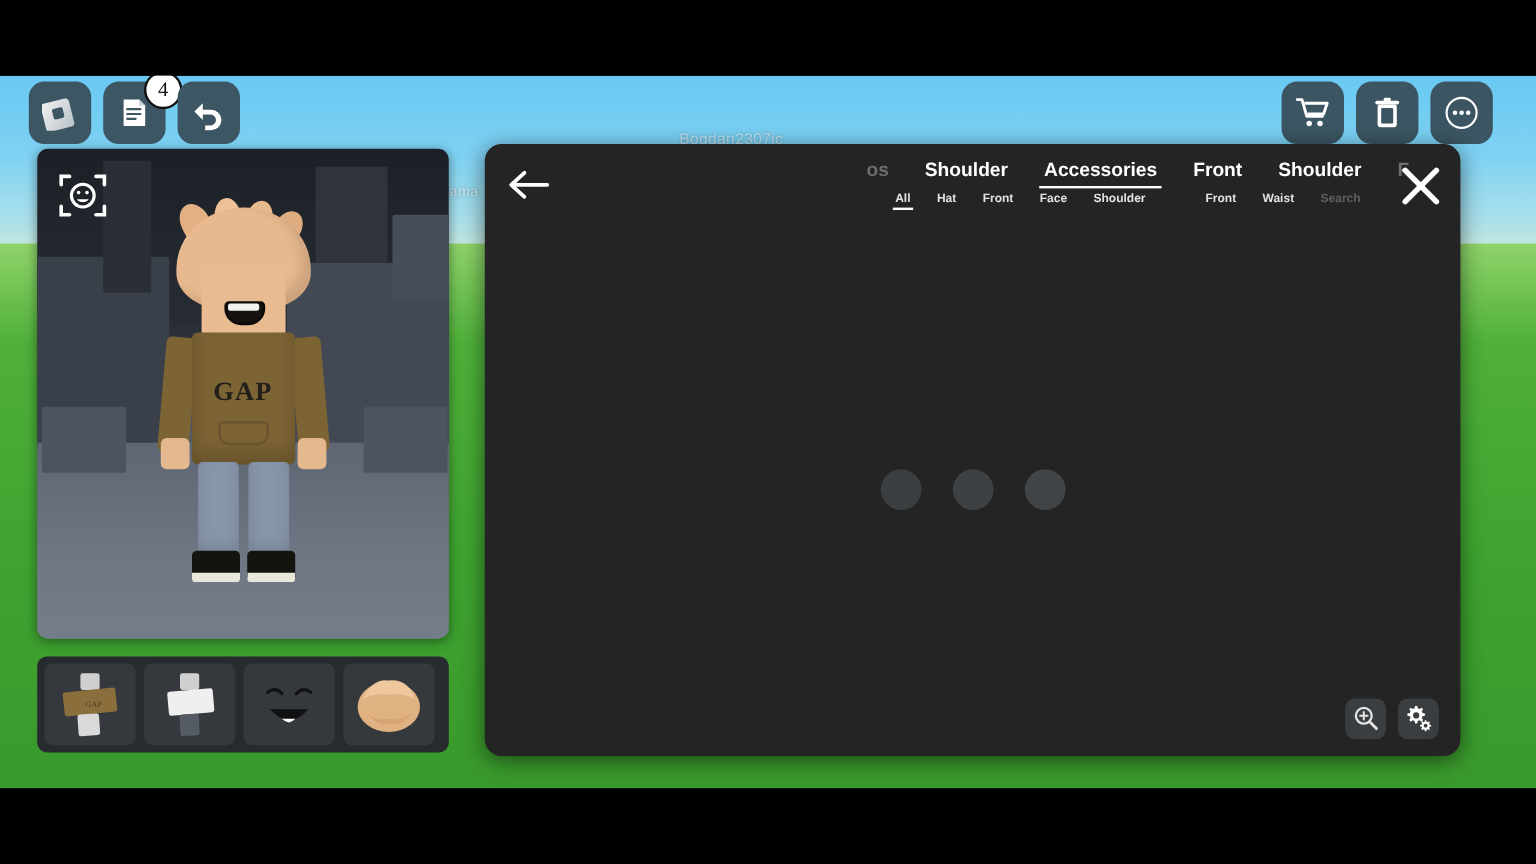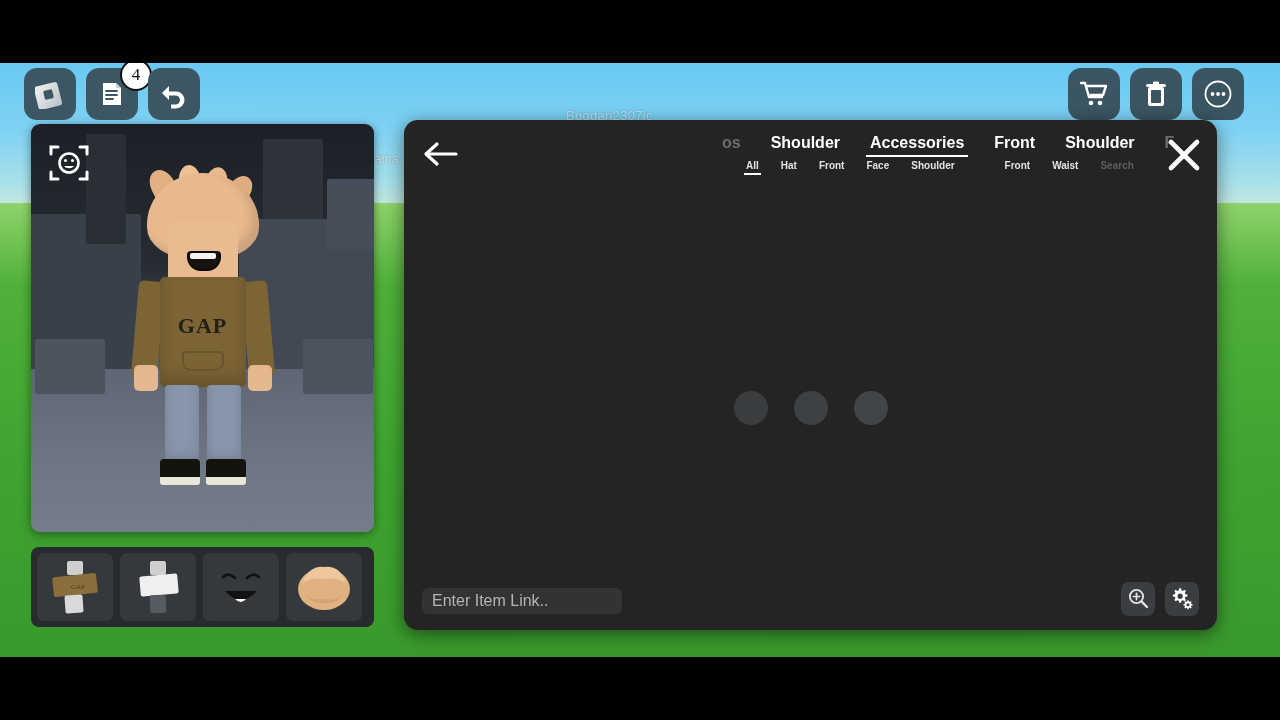--- a/index.html
+++ b/index.html
@@ -447,21 +447,20 @@
       </div>
     </div>
 
     <div class="cat-body">
       <div class="loader">
         <div class="dot d1"></div>
         <div class="dot d2"></div>
         <div class="dot d3"></div>
       </div>
 
-      <input class="item-link" type="text" placeholder="Enter Item Link.." style="">
 
       <div class="cat-actions">
         <button class="act-btn">
           <span>
             <svg width="22" height="22" viewBox="0 0 22 22">
               <circle cx="9.5" cy="9.5" r="6.6" fill="none" stroke="#e4e4e4" stroke-width="1.9"></circle>
               <line x1="14.4" y1="14.4" x2="20" y2="20" stroke="#e4e4e4" stroke-width="2.4" stroke-linecap="round"></line>
               <line x1="6.4" y1="9.5" x2="12.6" y2="9.5" stroke="#e4e4e4" stroke-width="1.7" stroke-linecap="round"></line>
               <line x1="9.5" y1="6.4" x2="9.5" y2="12.6" stroke="#e4e4e4" stroke-width="1.7" stroke-linecap="round"></line>
             </svg>

